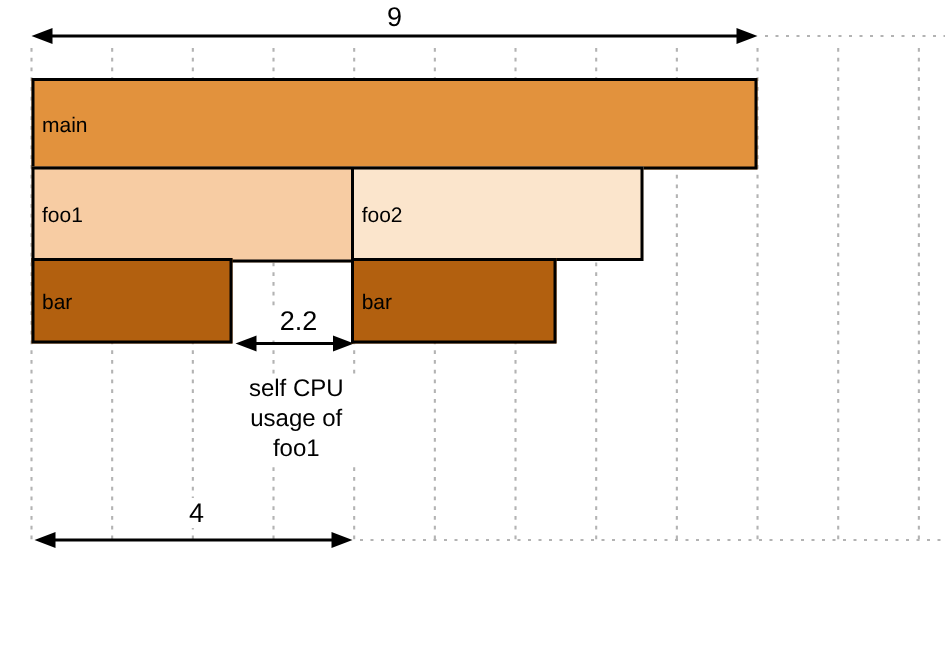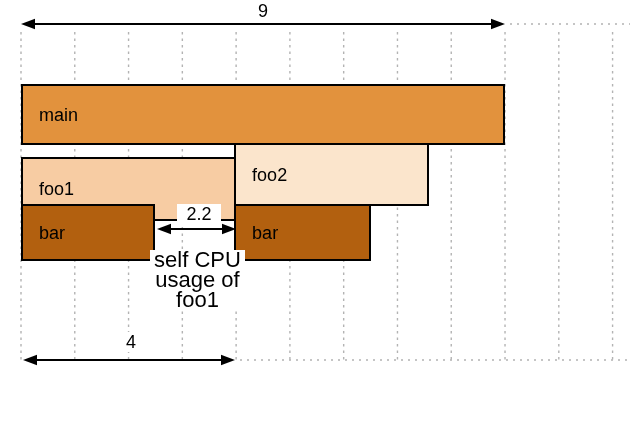--- a/index.html
+++ b/index.html
@@ -11,36 +11,35 @@
     font-family:"Liberation Sans",sans-serif;
     color:#000;
   }
   svg.overlay{position:absolute;left:0;top:0;width:633px;height:440px;}
   .frame{
     position:absolute;
     box-sizing:border-box;
     border:2px solid #000000;
     display:flex;
     align-items:center;
-    padding-left:16px;
-    font-size:18px;
+    padding-left:5px;
+    font-size:14px;
     line-height:18px;
-    margin-top:32px;
   }
   .frame-label{white-space:nowrap;}
   .dim-label{
     position:absolute;
     font-size:18px;
     line-height:20px;
     text-align:center;
     white-space:nowrap;
   }
   .caption{
     position:absolute;
-    font-size:22px;
+    font-size:16px;
     line-height:20px;
     text-align:center;
   }
   .bg{background:#ffffff;}
   #label-total-width{left:238px;top:1px;width:50px;}
   #label-self{left:177px;top:204px;width:44px;}
   #caption-self{left:150px;top:250px;width:95px;}
   #label-total-usage{left:106px;top:332px;width:50px;}
   #caption-total{left:49px;top:376px;width:171px;line-height:21px;}
 </style>
@@ -84,21 +83,21 @@
       <polygon points="23,360 37,354.7 37,365.3" fill="#000"></polygon>
       <polygon points="235,360 221,354.7 221,365.3" fill="#000"></polygon>
       <line x1="240" y1="360" x2="630" y2="360" stroke="#b3b3b3" stroke-width="1.4" stroke-dasharray="2 5"></line>
     </g>
   </svg>
 
   <div id="frames">
       <div class="frame" style="left: 21px; width: 484.02px; top: 52px; height: 61px; background: rgb(226, 146, 61);">
         <span class="frame-label">main</span>
       </div>
-      <div class="frame" style="left: 21px; width: 215.12px; top: 125px; height: 64px; background: rgb(247, 204, 163);">
+      <div class="frame" style="left: 21px; width: 215.12px; top: 111px; height: 64px; background: rgb(247, 204, 163);">
         <span class="frame-label">foo1</span>
       </div>
       <div class="frame" style="left: 234.12px; width: 195px; top: 111px; height: 63px; background: rgb(251, 229, 204);">
         <span class="frame-label">foo2</span>
       </div>
       <div class="frame" style="left: 21px; width: 134.45px; top: 172px; height: 57px; background: rgb(178, 96, 15);">
         <span class="frame-label">bar</span>
       </div>
       <div class="frame" style="left: 234.12px; width: 136.45px; top: 172px; height: 57px; background: rgb(178, 96, 15);">
         <span class="frame-label">bar</span>

